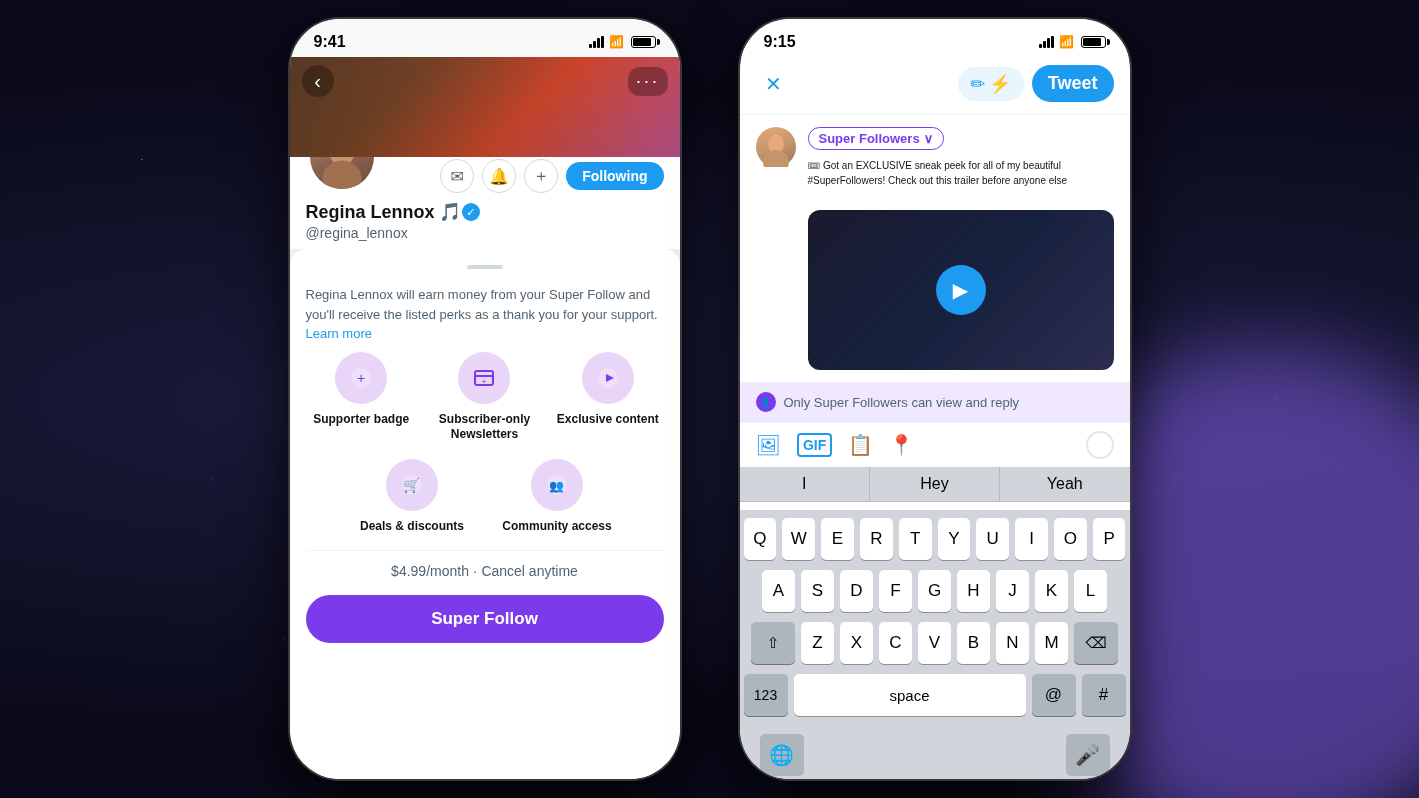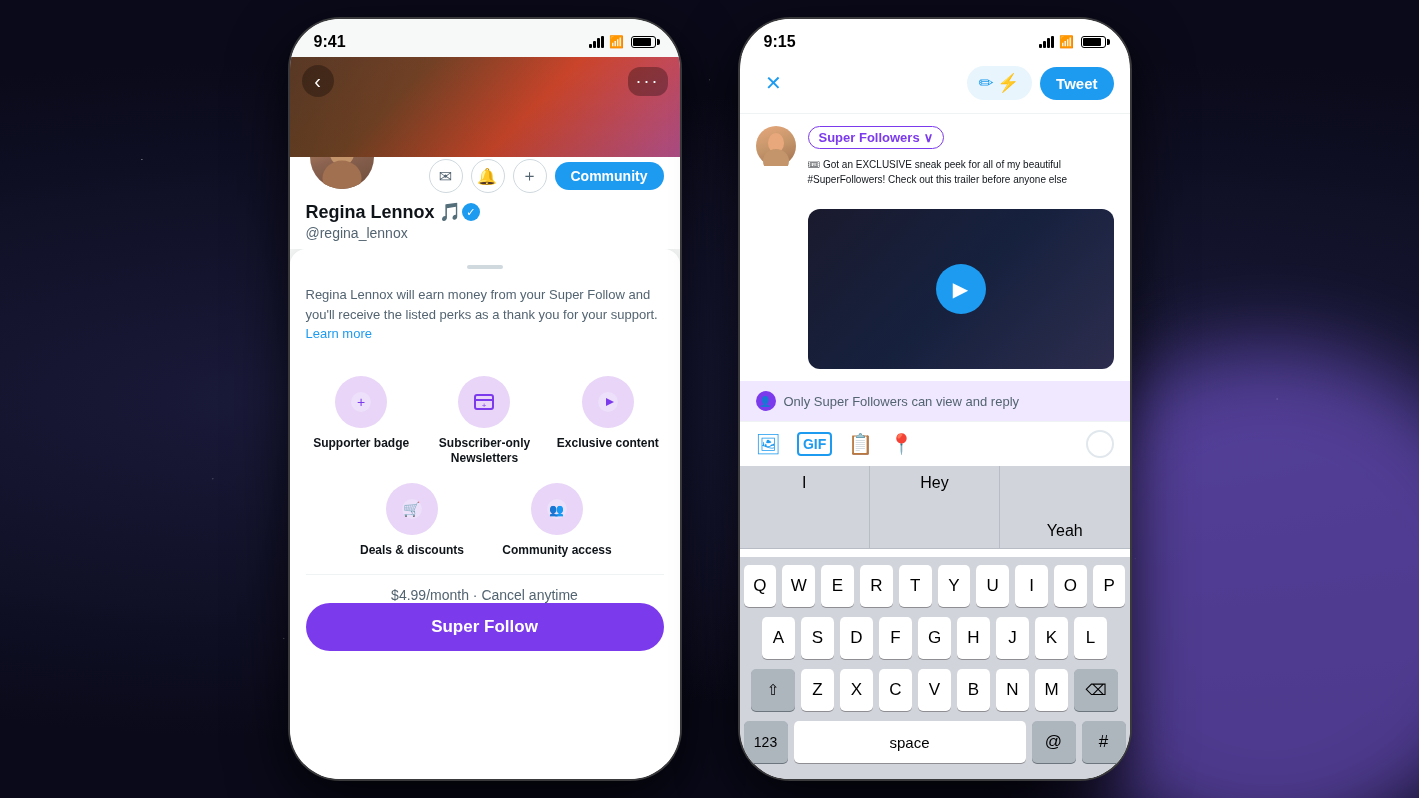--- a/index.html
+++ b/index.html
@@ -266,21 +266,21 @@
       font-size: 17px;
       font-weight: 800;
       color: #0f1419;
       line-height: 1.3;
     }
 
     .sheet-desc {
       font-size: 13px;
       color: #536471;
       line-height: 1.5;
-      margin-bottom: 32px;
+      margin-bottom: 8px;
     }
 
     .learn-more { color: #1d9bf0; }
 
     .perks-grid {
       display: grid;
       grid-template-columns: 1fr 1fr 1fr;
       gap: 12px;
       margin-bottom: 16px;
     }
@@ -335,20 +335,21 @@
     .super-follow-btn {
       background: #7c3aed;
       color: white;
       border: none;
       border-radius: 25px;
       width: 100%;
       padding: 14px;
       font-size: 17px;
       font-weight: 700;
       cursor: pointer;
+      margin-top: 16px;
     }
 
     
     .phone2 .phone-inner { background: white; }
     .phone2 .status-bar { background: white; }
 
     .tweet-header {
       display: flex;
       justify-content: space-between;
       align-items: center;
@@ -383,21 +384,21 @@
       gap: 4px;
     }
 
     .tweet-btn {
       background: #1d9bf0;
       color: white;
       border: none;
       border-radius: 20px;
       padding: 8px 16px;
       font-weight: 700;
-      font-size: 15px;
+      font-size: 18px;
     }
 
     .tweet-compose-area {
       display: flex;
       padding: 12px 16px;
       gap: 12px;
       flex: 1;
     }
 
     .tweet-avatar {
@@ -513,21 +514,21 @@
     }
 
     .suggestion {
       flex: 1;
       text-align: center;
       padding: 8px 4px;
       font-size: 16px;
       color: #000;
       border-right: 1px solid #b8bcc4;
     }
-    .suggestion:last-child { border-right: none; margin-top: 48px; }
+    .suggestion:last-child { border-right: none; }
 
     .key-row {
       display: flex;
       justify-content: center;
       gap: 6px;
       margin-bottom: 10px;
     }
 
     .key {
       background: white;
@@ -657,21 +658,21 @@
               <svg width="72" height="72" viewBox="0 0 72 72">
                 <ellipse cx="36" cy="30" rx="14" ry="16" fill="#c4956a"></ellipse>
                 <ellipse cx="36" cy="60" rx="22" ry="20" fill="#a07050"></ellipse>
               </svg>
             </div>
           </div>
           <div class="action-buttons">
             <div class="icon-btn">✉</div>
             <div class="icon-btn">🔔</div>
             <div class="icon-btn">＋</div>
-            <button class="following-btn">Community</button>
+            <button class="following-btn">Following</button>
           </div>
         </div>
         <div class="profile-name-row">
           <span class="profile-name">Regina Lennox 🎵</span>
           <div class="verified-badge">✓</div>
         </div>
         <div class="profile-handle">@regina_lennox</div>
       </div>
     </div>
 

